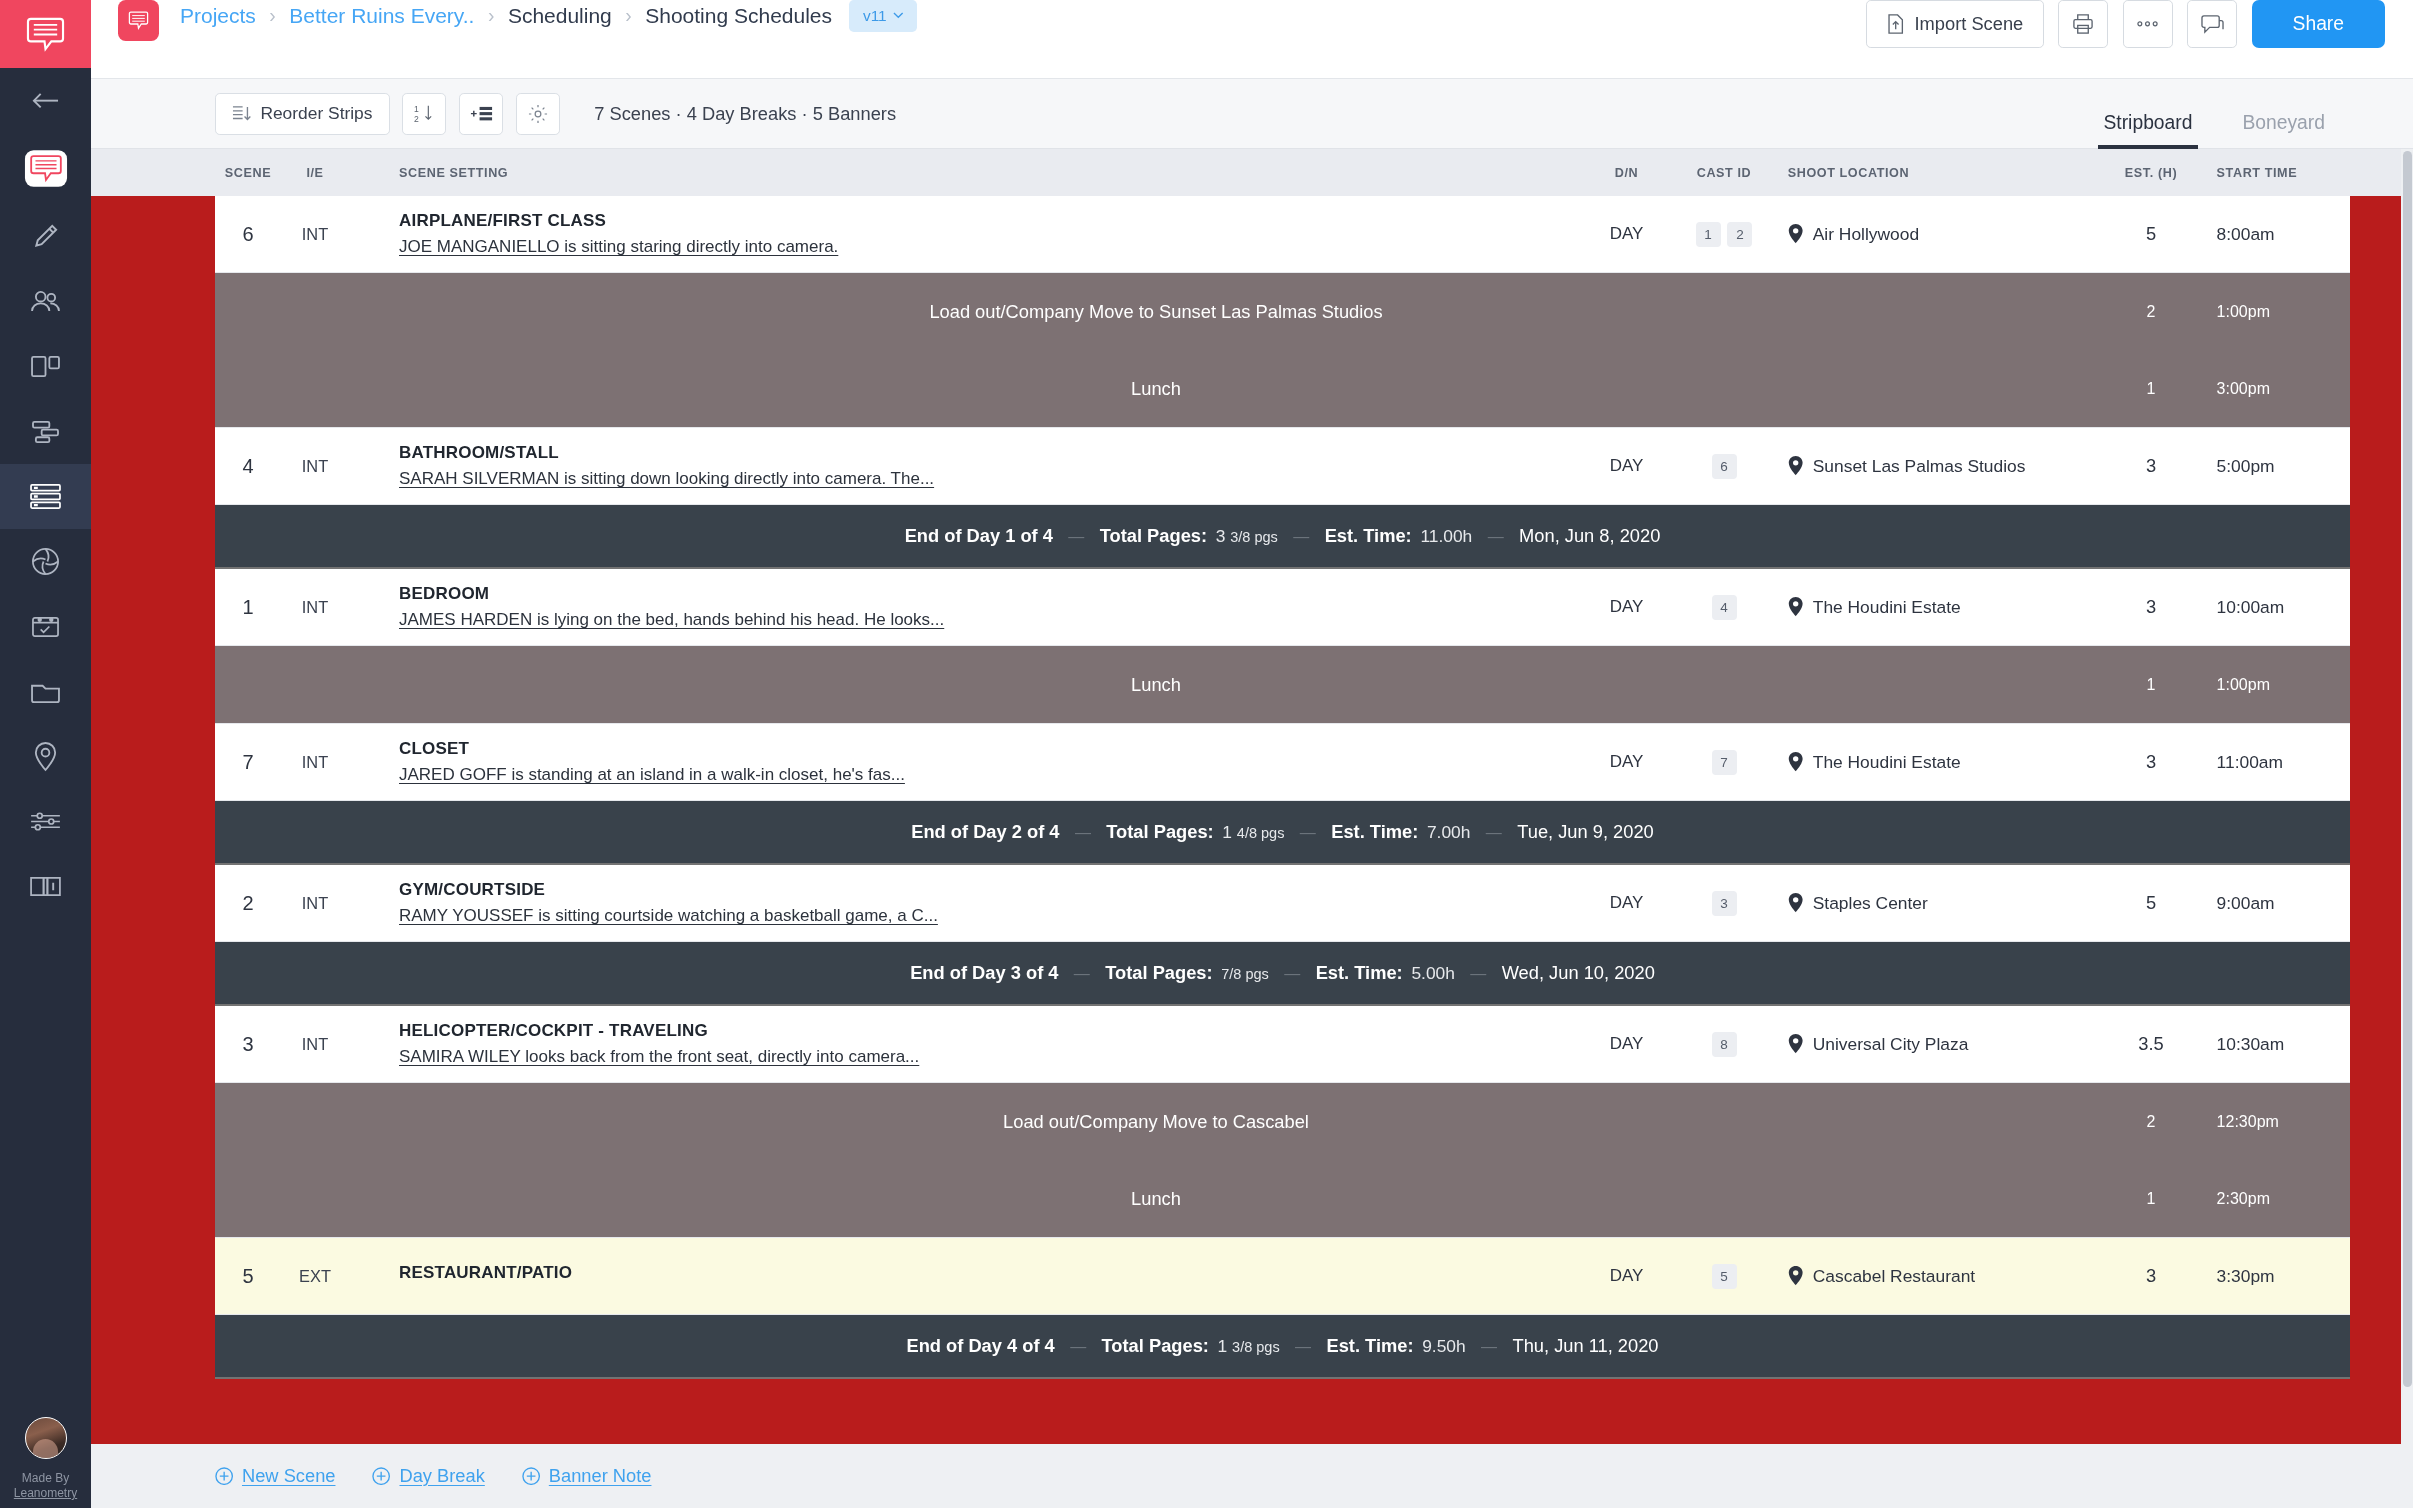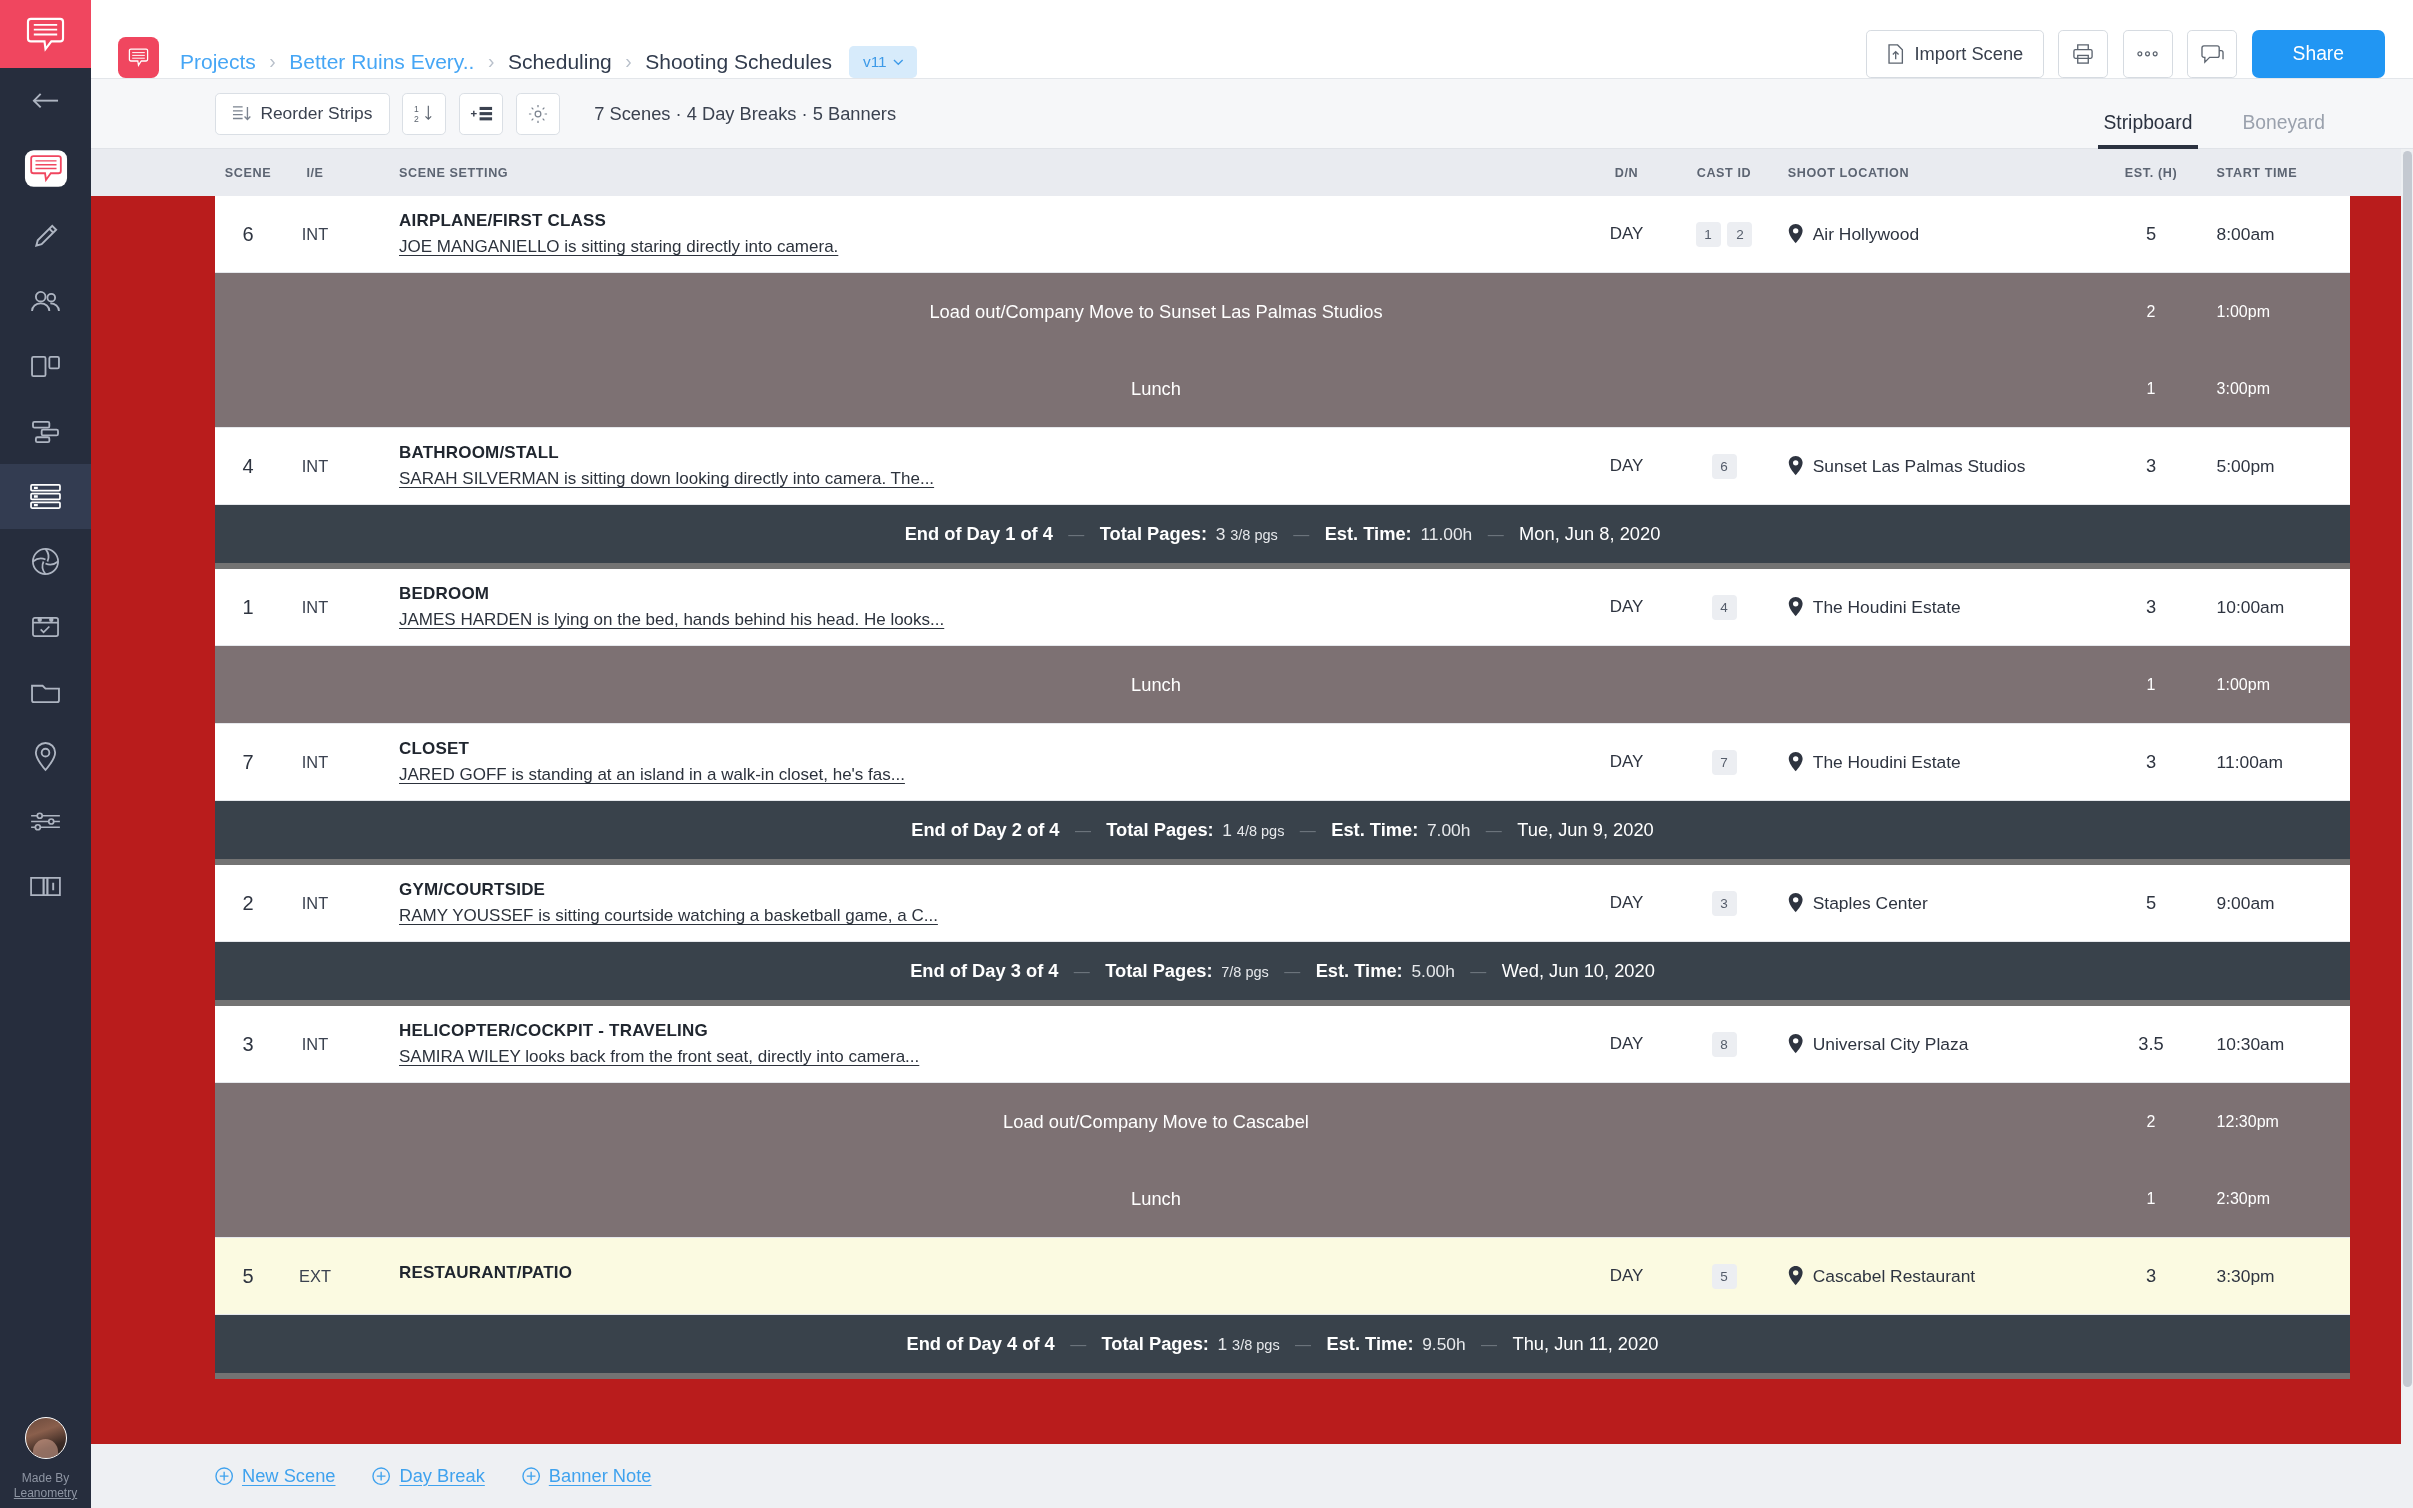--- a/index.html
+++ b/index.html
@@ -49,21 +49,21 @@
     margin-top: 12.6px; text-align: center;
     font-size: 12px; line-height: 14.5px; color: #8e95a3;
   }
   .made-by u { text-decoration: underline; }
 
   
   .main { flex: 1; display: flex; flex-direction: column; height: 1508px; background: #eef0f3; }
 
   
   .header {
-    height: 79px; background: #fff; display: flex; align-items: flex-end;
+    height: 79px; background: #fff; display: flex; align-items: flex-start;
     padding: 0 29px 0 27px; border-bottom: 1px solid #e3e6ea;
   }
   .proj-badge {
     width: 41px; height: 41px; border-radius: 7.7px; background: #f0465f;
     display: flex; align-items: center; justify-content: center; margin-right: 21px;
   }
   .crumbs { display: flex; align-items: center; gap: 0; font-size: 21px; color: #313b4d; }
   .crumb { color: #46a6f5; cursor: pointer; }
   .crumb.dark { color: #313b4d; cursor: default; }
   .crumb-sep { color: #b9c0cb; margin: 0 13.5px; font-size: 19.3px; }
@@ -173,21 +173,21 @@
     padding-right: 0;
   }
   .banner .c-est, .banner .c-time { color: #fff; }
   .banner-group { background: #7d7173; border-bottom: 1px solid #e6e8ec; }
   .banner-group .banner { border-bottom: none; }
 
   
   .daybreak {
     display: flex; align-items: center; justify-content: center;
     background: #39424b; color: #fff; min-height: 64px;
-    border-bottom: 6px solid #737373; cursor: pointer; gap: 0;
+    border-bottom: 2px solid #737373; cursor: pointer; gap: 0;
   }
   .db-inner { display: flex; align-items: baseline; gap: 0; }
   .db-seg { font-size: 18.3px; color: #fff; font-weight: 700; }
   .db-lab { font-size: 18.3px; color: #fff; font-weight: 700; }
   .db-val { font-size: 17.4px; color: #e7e9ec; font-weight: 400; margin-left: 8.7px; }
   .db-frac { font-size: 14.5px; }
   .db-dash { color: #6d757d; margin: 0 15.4px; }
   .db-date { font-size: 18.3px; color: #fff; font-weight: 400; }
 
   

